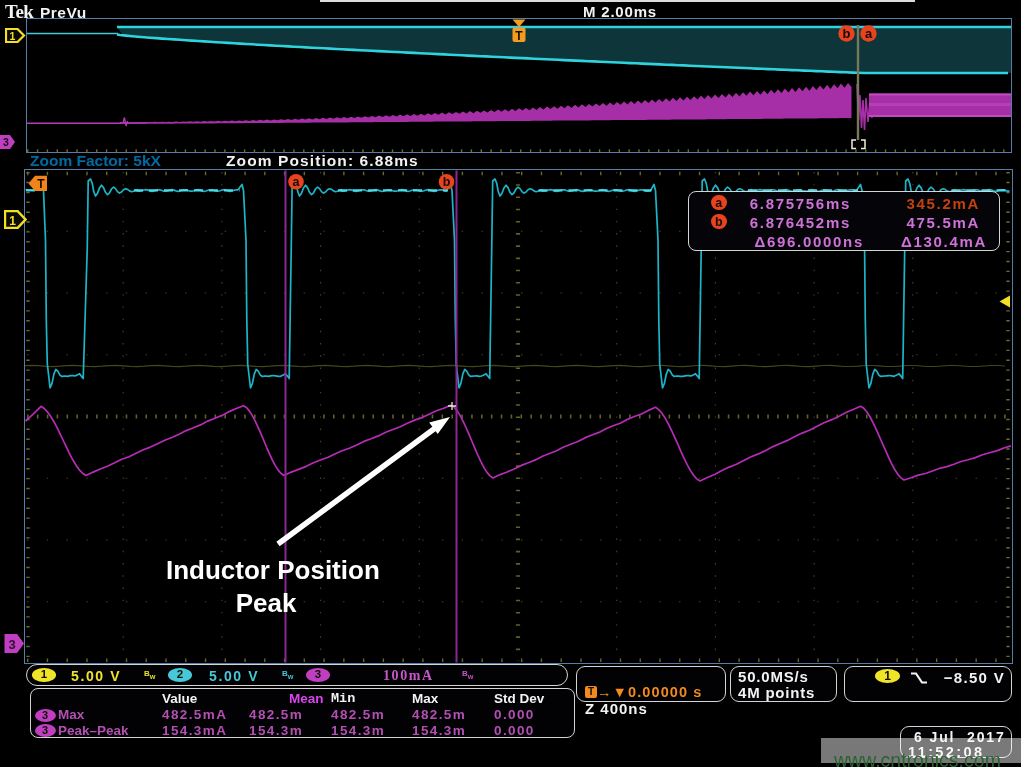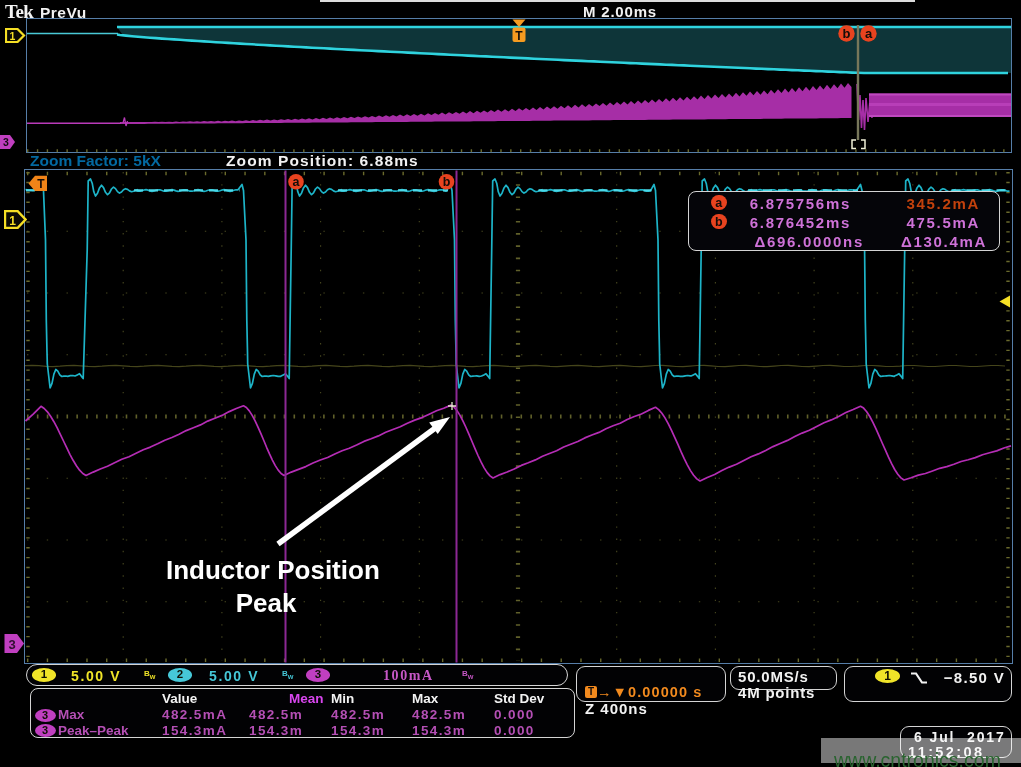--- a/index.html
+++ b/index.html
@@ -130,21 +130,21 @@
   <div class="t bold" style="left:182px;top:2.5px;font-size:14px;color:#46c8d8;letter-spacing:1.6px;">5.00 V</div>
   <div class="t bold" style="left:255px;top:4px;font-size:8px;color:#46c8d8;">B<span style="font-size:6px;vertical-align:-3px;">W</span></div>
   <div class="badge" style="left:279px;top:3.2px;width:24px;height:13.5px;background:#c03fc0;font-size:11.5px;line-height:13.5px;">3</div>
   <div class="t bold" style="left:356px;top:2.5px;font-size:14px;color:#c657c6;letter-spacing:1.6px;font-family:Liberation Serif, serif;">100mA</div>
   <div class="t bold" style="left:435px;top:4px;font-size:8px;color:#c657c6;">B<span style="font-size:6px;vertical-align:-3px;">W</span></div>
 </div>
 
 <div class="box" style="left:30px;top:688px;width:545px;height:50px;border-radius:8px;">
   <div class="t bold" style="left:131px;top:2px;font-size:13.5px;color:#f2f2f2;">Value</div>
   <div class="t bold" style="left:218px;top:2px;font-size:13.5px;color:#d946ef;margin-left:40px;">Mean</div>
-  <div class="t bold" style="left:300px;top:2px;font-size:13.5px;color:#f2f2f2;">Min</div>
+  <div class="t bold" style="left:300px;top:2px;font-size:13.5px;color:#f2f2f2;font-family:Liberation Mono, monospace;">Min</div>
   <div class="t bold" style="left:381px;top:2px;font-size:13.5px;color:#f2f2f2;">Max</div>
   <div class="t bold" style="left:463px;top:2px;font-size:13.5px;color:#f2f2f2;">Std Dev</div>
   <div class="badge" style="left:3.5px;top:19.5px;width:21px;height:13px;background:#c03fc0;font-size:11px;line-height:13px;">3</div>
   <div class="t bold" style="left:27px;top:18px;font-size:13.5px;color:#b44fb4;">Max</div>
   <div class="t bold" style="left:131px;top:18px;font-size:13.5px;color:#b44fb4;letter-spacing:1.4px;">482.5mA</div>
   <div class="t bold" style="left:218px;top:18px;font-size:13.5px;color:#b44fb4;letter-spacing:1.4px;">482.5m</div>
   <div class="t bold" style="left:300px;top:18px;font-size:13.5px;color:#b44fb4;letter-spacing:1.4px;">482.5m</div>
   <div class="t bold" style="left:381px;top:18px;font-size:13.5px;color:#b44fb4;letter-spacing:1.4px;">482.5m</div>
   <div class="t bold" style="left:463px;top:18px;font-size:13.5px;color:#b44fb4;letter-spacing:1.4px;">0.000</div>
   <div class="badge" style="left:3.5px;top:35px;width:21px;height:13px;background:#c03fc0;font-size:11px;line-height:13px;">3</div>
@@ -155,21 +155,21 @@
   <div class="t bold" style="left:381px;top:33.5px;font-size:13.5px;color:#b44fb4;letter-spacing:1.4px;">154.3m</div>
   <div class="t bold" style="left:463px;top:33.5px;font-size:13.5px;color:#b44fb4;letter-spacing:1.4px;">0.000</div>
 </div>
 
 <div class="box" style="left:576px;top:665.5px;width:150px;height:36px;">
   <div class="t bold" style="left:8px;top:1.5px;font-size:15px;letter-spacing:1px;color:#f2f2f2;margin-top:32px;">Z 400ns</div>
   <div style="position:absolute;left:8px;top:19px;width:12px;height:12px;background:#f28a1e;border-radius:2px;color:#140c08;font-weight:bold;font-size:10px;text-align:center;line-height:12px;">T</div>
   <div class="t bold" style="left:20px;top:17.3px;font-size:14.5px;letter-spacing:1.1px;color:#f28a1e;">→▼0.00000 s</div>
 </div>
 
-<div class="box" style="left:730px;top:665.5px;width:107px;height:24px;">
+<div class="box" style="left:730px;top:665.5px;width:107px;height:36px;">
   <div class="t bold" style="left:7px;top:1.5px;font-size:15px;letter-spacing:0.8px;color:#f2f2f2;">50.0MS/s</div>
   <div class="t bold" style="left:7px;top:17.3px;font-size:15px;letter-spacing:0.8px;color:#f2f2f2;">4M points</div>
 </div>
 
 <div class="box" style="left:844px;top:665.5px;width:168px;height:36px;">
   <div class="badge" style="left:30px;top:2.8px;width:25px;height:14px;background:#f0e428;font-size:12px;line-height:14px;">1</div>
   <svg style="position:absolute;left:65px;top:5px" width="18" height="13" viewBox="0 0 18 13">
     <path d="M1 1.5 h5 l6 9 h5" stroke="#f2f2f2" stroke-width="2.2" fill="none"></path>
   </svg>
   <div class="t bold" style="right:6px;top:2.8px;font-size:15px;color:#f2f2f2;letter-spacing:1.3px;">−8.50 V</div>

